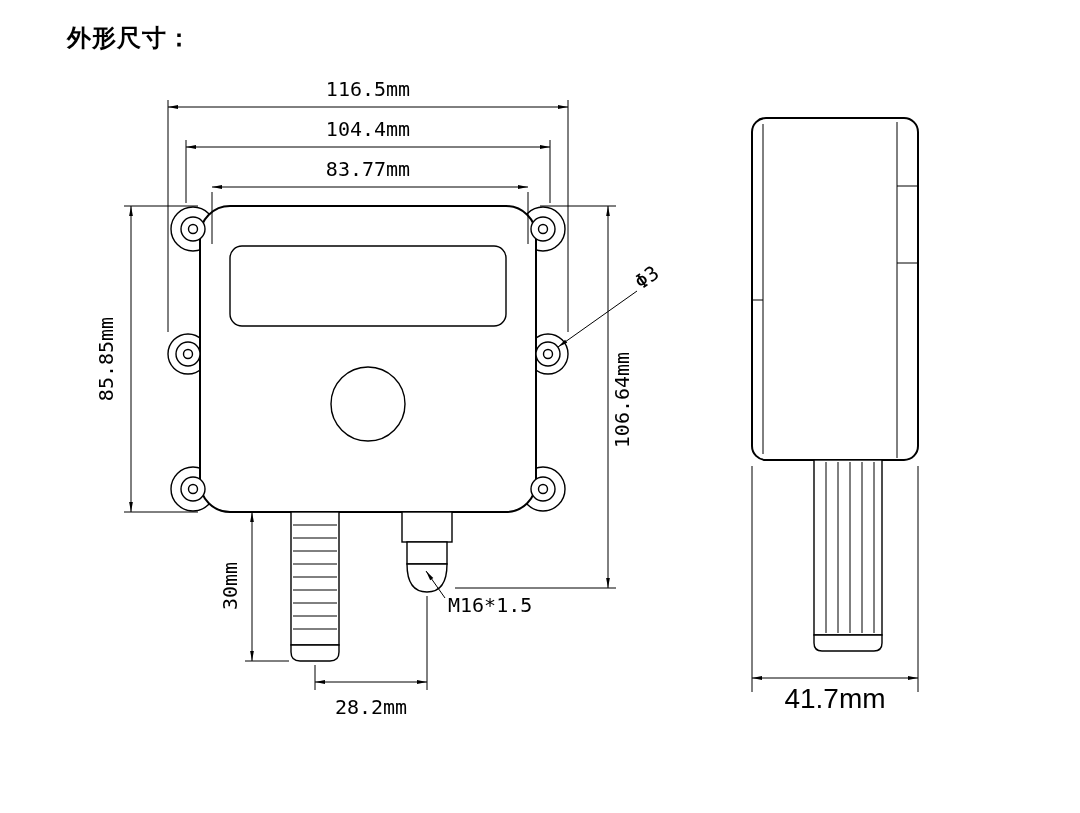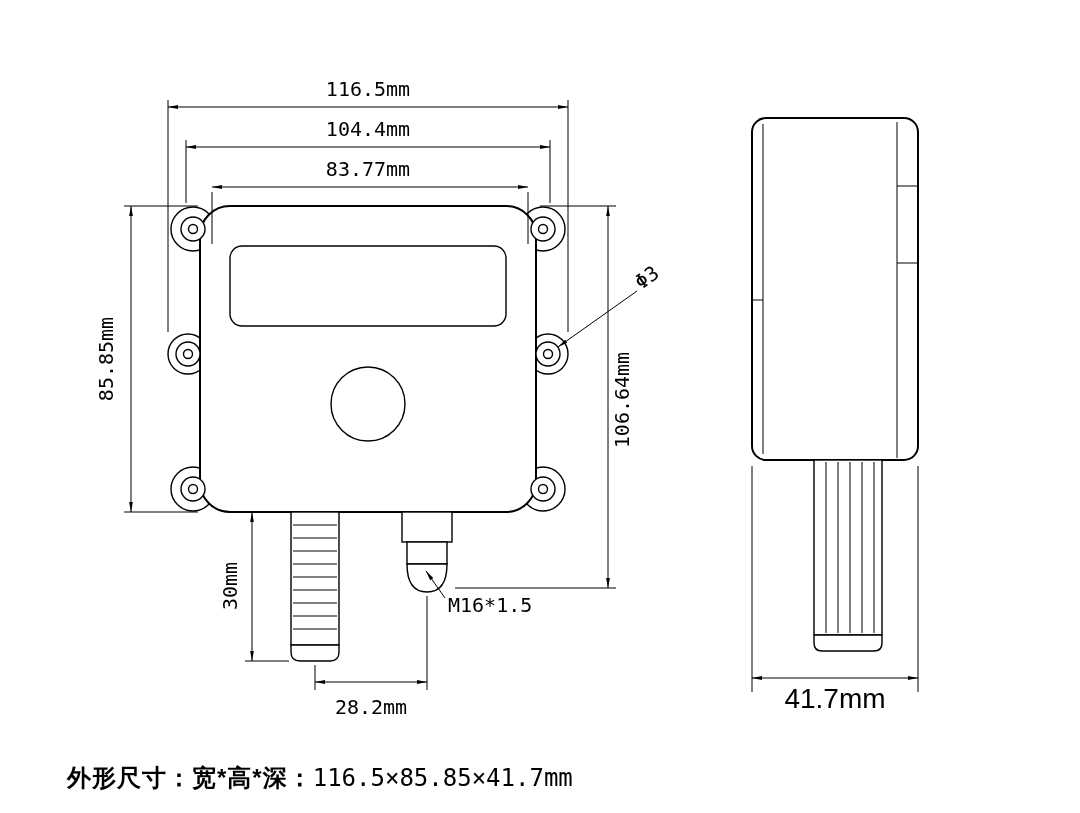--- a/index.html
+++ b/index.html
@@ -14,20 +14,21 @@
   .detail{fill:#ffffff;stroke:#000;stroke-width:1.4;}
   .thin{fill:none;stroke:#000;stroke-width:1;}
   .dim-text{font-family:"DejaVu Sans Mono",monospace;font-size:20px;fill:#000;}
   .dim-text-big{font-family:"Liberation Sans",sans-serif;font-size:28px;fill:#000;}
 </style>
 </head>
 <body>
 
 <div class="page">
 
+  <div class="title">外形尺寸：</div>
 
   <svg width="1080" height="813" viewBox="0 0 1080 813">
     <defs>
       <marker id="arrow" viewBox="0 0 12 12" refX="11" refY="6" markerWidth="12" markerHeight="12" markerUnits="userSpaceOnUse" orient="auto-start-reverse">
         <path d="M1,4.1 L11,6 L1,7.9 Z" fill="#000"></path>
       </marker>
     </defs>
 
     <g>
 
@@ -168,17 +169,14 @@
 
       <g>
         <line class="thin" x1="752" y1="466" x2="752" y2="692"></line>
         <line class="thin" x1="918" y1="466" x2="918" y2="692"></line>
         <line class="thin" x1="752" y1="678" x2="918" y2="678" marker-start="url(#arrow)" marker-end="url(#arrow)"></line>
         <text class="dim-text-big" x="835" y="708" text-anchor="middle">41.7mm</text>
       </g>
     </g>
   </svg>
 
-  <div class="footer">
-    <span class="lbl">外形尺寸：宽*高*深：</span><span class="val">116.5×85.85×41.7mm</span>
-  </div>
 
 </div>
 
 </body></html>

